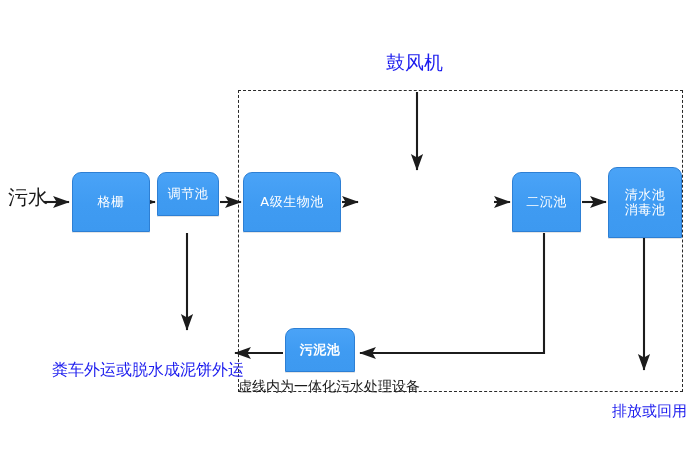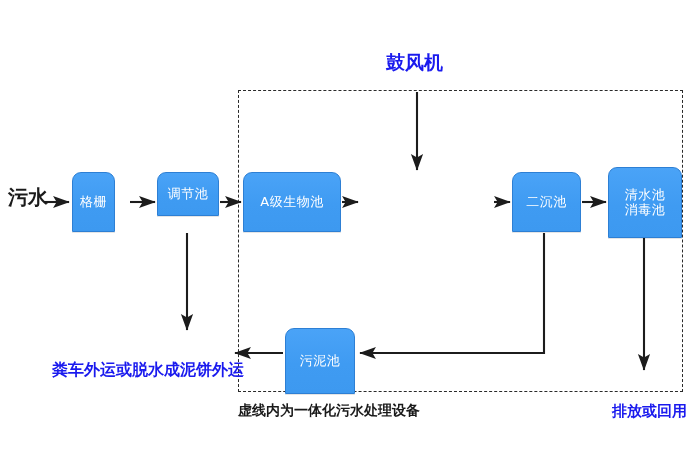--- a/index.html
+++ b/index.html
@@ -22,21 +22,21 @@
     color:#ffffff;
     display:flex;align-items:center;justify-content:center;
     text-align:center;
     line-height:1.12;
     letter-spacing:0.5px;
     font-size:13px;
     box-shadow:0 1px 0 rgba(0,0,0,0.10);
   }
   .node span{display:block;white-space:pre-line;}
 
-  .lbl{position:absolute;white-space:nowrap;font-weight:bold;}
+  .lbl{position:absolute;white-space:nowrap;}
   .lbl-blue{color:#1a1aee;}
   .lbl-black{color:#1a1a1a;}
 
   .dashedbox{
     position:absolute;
     border:1.6px dashed #2a2a2a;
     background:transparent;
     box-sizing:border-box;
   }
 </style>
@@ -67,21 +67,21 @@
       <line x1="187" y1="233" x2="187" y2="330"></line>
 
       <line x1="644" y1="238" x2="644" y2="370"></line>
 
       <line x1="283" y1="353" x2="235" y2="353"></line>
     </g>
 
     <path d="M544,233 L544,353 L360,353" stroke="#1c1c1c" stroke-width="2.1" fill="none" marker-end="url(#ah)"></path>
   </svg>
 
-  <div class="node" style="left:72px;top:172px;width:43px;height:60px;">
+  <div class="node" style="left:72px;top:172px;width:78px;height:60px;">
     <span>格栅</span>
   </div>
 
   <div class="node" style="left:157px;top:172px;width:62px;height:44px;">
     <span>调节池</span>
   </div>
 
   <div class="node" style="left:243px;top:172px;width:98px;height:60px;">
     <span>A级生物池</span>
   </div>
@@ -89,27 +89,27 @@
 
   <div class="node" style="left:512px;top:172px;width:69px;height:60px;">
     <span>二沉池</span>
   </div>
 
   <div class="node" style="left:608px;top:167px;width:74px;height:71px;">
     <span>清水池
 消毒池</span>
   </div>
 
-  <div class="node" style="left:285px;top:328px;width:70px;height:66px;">
+  <div class="node" style="left:285px;top:328px;width:70px;height:44px;font-weight:bold;">
     <span>污泥池</span>
   </div>
 
   <div class="lbl lbl-black" style="left:8px;top:184px;font-size:20px;">污水</div>
 
   <div class="lbl lbl-blue" style="left:386px;top:50px;font-size:19px;">鼓风机</div>
 
   <div class="lbl lbl-blue" style="left:52px;top:360px;font-size:16px;">粪车外运或脱水成泥饼外运</div>
 
-  <div class="lbl lbl-black" style="left:238px;top:402px;font-size:14px;">虚线内为一体化污水处理设备</div>
+  <div class="lbl lbl-black" style="left:238px;top:378px;font-size:14px;">虚线内为一体化污水处理设备</div>
 
   <div class="lbl lbl-blue" style="left:612px;top:402px;font-size:15px;">排放或回用</div>
 
 </div>
 
 </body></html>

